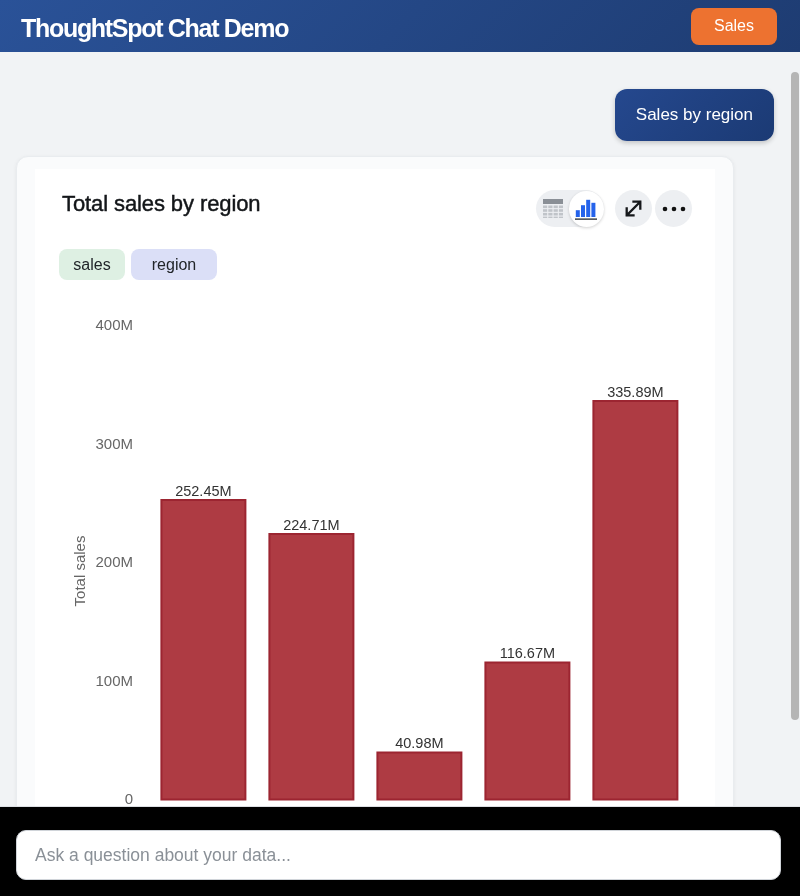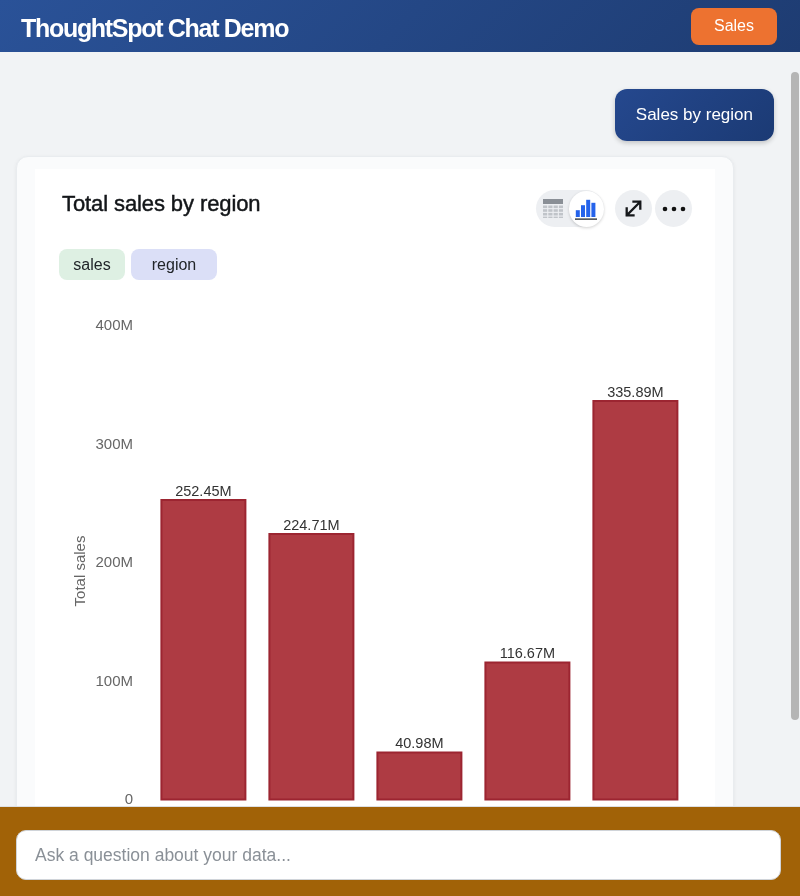--- a/index.html
+++ b/index.html
@@ -46,21 +46,21 @@
   .circle { width:37px; height:37px; background:#edeff2; border-radius:50%; display:flex; align-items:center; justify-content:center; }
   .chips { display:flex; gap:6px; padding-left:24px; margin-top:22px; }
   .chip { font-size:16px; color:#212529; border-radius:8px; height:31px; display:flex; align-items:center; justify-content:center; }
   .chip.sales { width:66px; }
   .chip.region { width:86px; }
   .chip.sales { background:#def0e3; }
   .chip.region { background:#dbdff7; }
   .chartwrap { position:absolute; left:0; top:111px; width:680px; height:664px; }
   .footer {
     position:fixed; top:806px; left:0; width:800px; height:90px;
-    background:#a16207; border-top:1.5px solid #dde0e4;
+    background:#000000; border-top:1.5px solid #dde0e4;
     display:flex; align-items:center; padding:7px 19px 0 16px; gap:18px;
   }
   .askinput {
     flex:1; height:50px; border:1.5px solid #d0d4d9; border-radius:10px;
     background:#fff; font-size:17.5px; color:#8a9097; font-family:inherit;
     padding:0 18px;
   }
   .askinput::placeholder { color:#8a9097; }
   .send {
     width:92px; height:50px; background:linear-gradient(#b0bde4,#a5b3dc); color:#fff; border:none;

